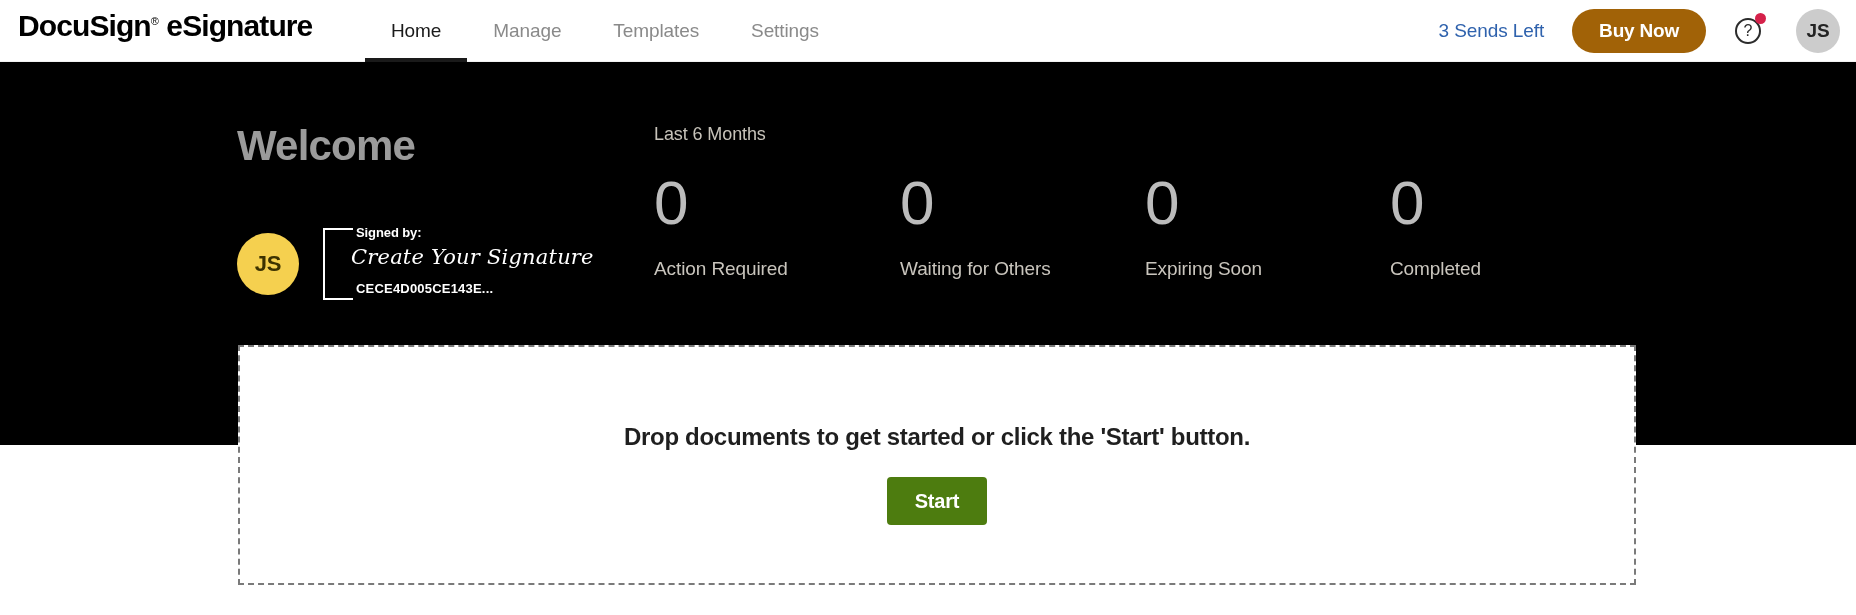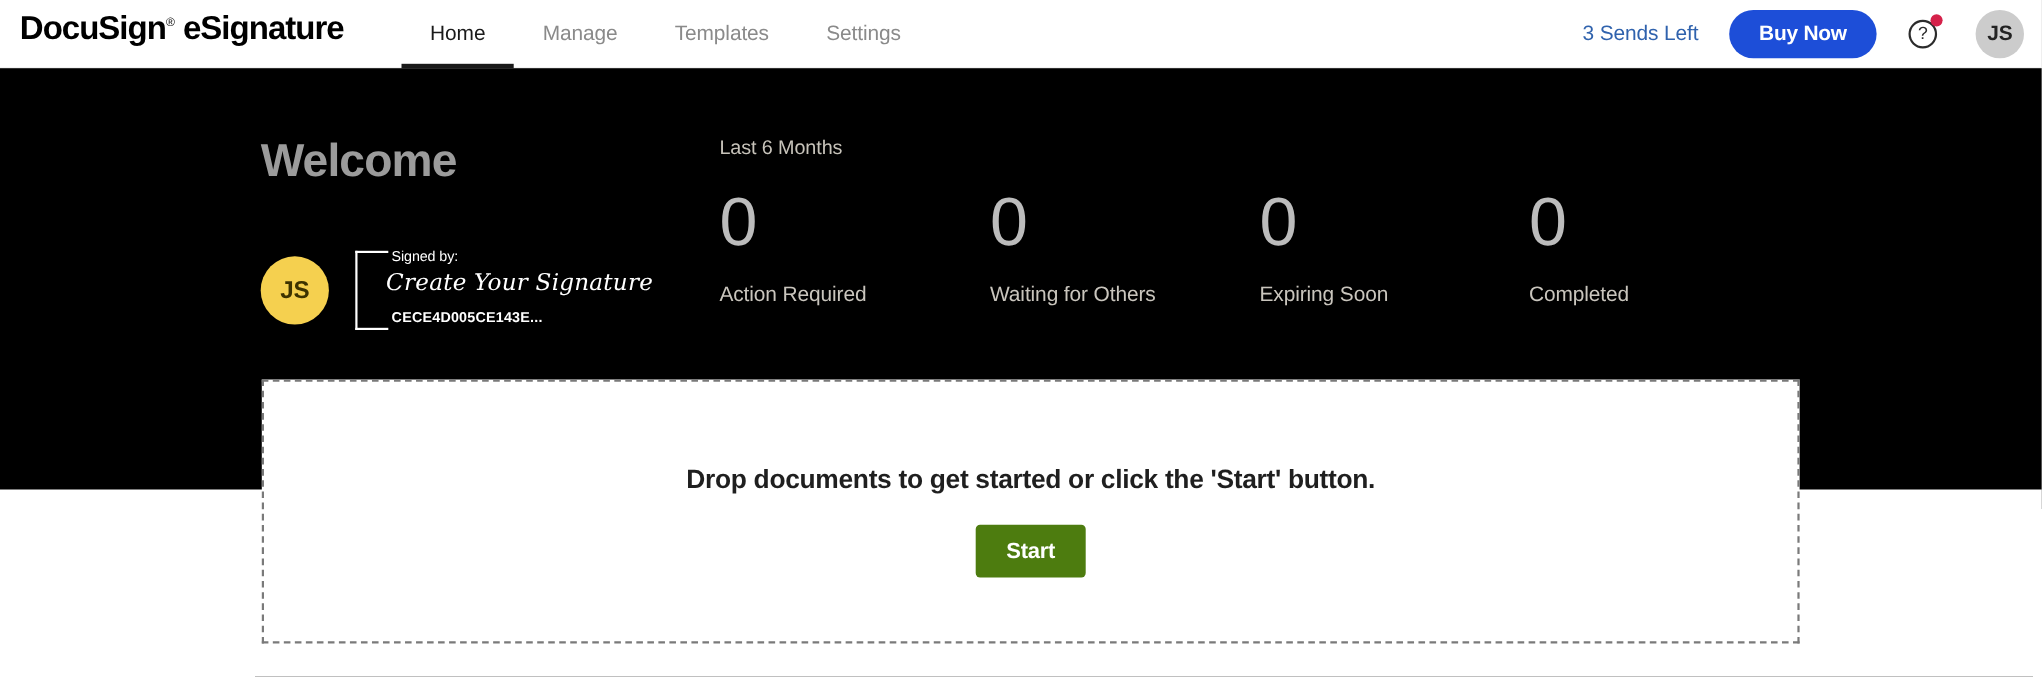--- a/index.html
+++ b/index.html
@@ -83,21 +83,21 @@
   }
   .sends-left {
     font-size: 19px;
     color: #2f62ad;
     white-space: nowrap;
     margin-right: 20px;
     cursor: pointer;
     letter-spacing: -0.1px;
   }
   .buy-now {
-    background: #1d4ed8;
+    background: #a16207;
     color: #ffffff;
     border: none;
     border-radius: 26px;
     height: 44px;
     padding: 0 27px;
     font-size: 19px;
     font-weight: 700;
     font-family: "Liberation Sans", sans-serif;
     cursor: pointer;
     letter-spacing: -0.2px;
@@ -203,21 +203,21 @@
     height: 72px;
     border-left: 2px solid #ffffff;
     border-top: 2px solid #ffffff;
     border-bottom: 2px solid #ffffff;
   }
   .sig-signed-by {
     position: absolute;
     left: 33px;
     top: -3px;
     font-size: 13px;
-    font-weight: 400;
+    font-weight: 700;
     color: #ffffff;
     letter-spacing: -0.1px;
   }
   .sig-script {
     position: absolute;
     left: 28px;
     top: 17px;
     font-family: "DejaVu Serif", serif;
     font-style: italic;
     font-size: 21px;

